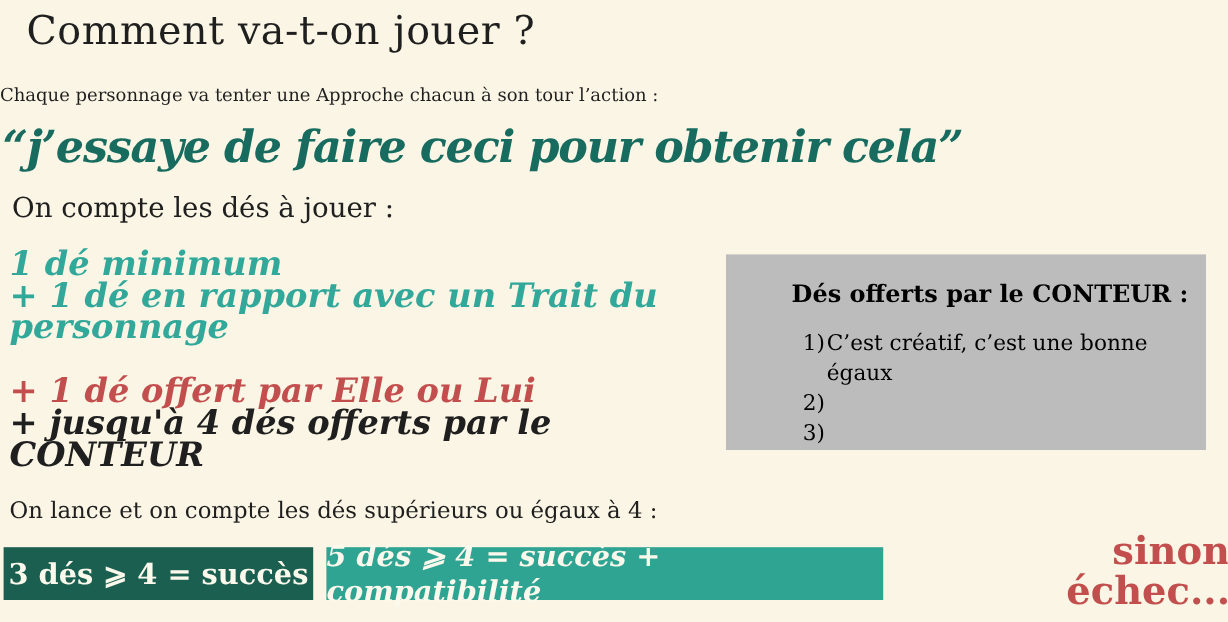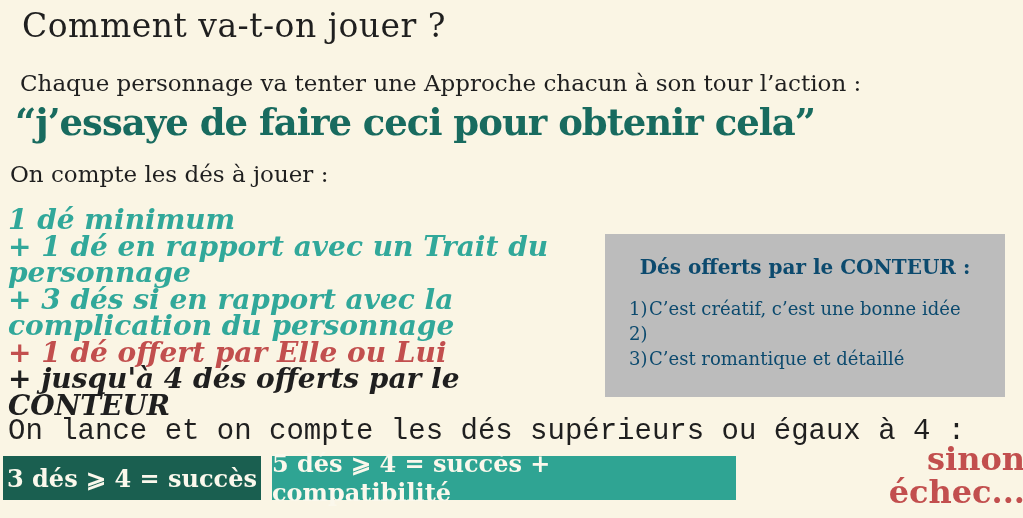--- a/index.html
+++ b/index.html
@@ -11,79 +11,78 @@
   html,body{width:1023px;height:518px;}
   body{
     position:relative;
     background:var(--background);
     font-family:"DejaVu Serif","Liberation Serif",serif;
     color:var(--ink);
     overflow:hidden;
   }
   .abs{position:absolute;}
   .slide-title{left:22px;top:6px;font-size:33px;font-weight:400;letter-spacing:.5px;}
-  .intro{left:20px;top:70px;font-size:23px;}
-  .quote{left:15px;top:100px;font-size:37px;font-weight:700;color:var(--teal-dark);letter-spacing:-1px;}
+  .intro{left:0;top:70px;font-size:15px;}
+  .quote{left:2px;top:100px;font-size:37px;font-weight:700;font-style:italic;color:var(--teal-dark);letter-spacing:-1px;}
   .count-label{left:10px;top:161px;font-size:23px;}
   .dice-list{left:8px;top:207px;width:585px;font-size:28px;font-weight:700;line-height:26.5px;font-style:italic;}
   .c-teal{color:var(--teal);}
   .c-red{color:var(--red);}
   .c-ink{color:var(--ink);}
   .gift-box{
-    left:605px;top:234px;width:400px;height:163px;
-    background:var(--gray-box);color:#0c4a6e;
+    left:605px;top:212px;width:400px;height:163px;
+    background:var(--gray-box);color:#000000;padding-left:40px;
   }
   .gift-box-title{margin-top:21px;text-align:center;font-size:20px;font-weight:700;}
   .gift-list{margin-top:17px;font-size:18px;line-height:25px;}
   .gift-item{display:flex;}
   .gift-num{width:44px;padding-left:24px;flex:none;}
-  .roll-label{left:8px;top:415px;font-size:29px;font-family:Liberation Mono, monospace;}
+  .roll-label{left:8px;top:415px;font-size:19px;}
   .badge{
     top:456px;height:44px;display:flex;align-items:center;justify-content:center;
     color:var(--box-text);font-size:24px;font-weight:700;
   }
   .badge-success{left:3px;width:258px;background:var(--box-dark);}
-  .badge-compat{left:272px;width:464px;background:var(--box-teal);}
+  .badge-compat{left:272px;width:464px;background:var(--box-teal);font-style:italic;}
   .fail-note{
     left:810px;top:443px;width:215px;text-align:right;
     color:var(--red);font-size:32px;font-weight:700;line-height:33px;
   }
 </style>
 </head>
 <body>
 
 <h1 class="abs slide-title">Comment va-t-on jouer ?</h1>
 
 <p class="abs intro">Chaque personnage va tenter une Approche chacun à son tour l’action :</p>
 
 <p class="abs quote">“j’essaye de faire ceci pour obtenir cela”</p>
 
 <p class="abs count-label">On compte les dés à jouer :</p>
 
 <div class="abs dice-list">
   <span class="c-teal">1 dé minimum</span><br>
   <span class="c-teal">+ 1 dé en rapport avec un Trait du personnage</span><br>
-  <span class="c-teal">+ 3 dés si en rapport avec la complication du personnage</span><br>
+  <br>
   <span class="c-red">+ 1 dé offert par Elle ou Lui</span><br>
   <span class="c-ink">+ jusqu'à 4 dés offerts par le CONTEUR</span>
 </div>
 
 <div class="abs gift-box">
   <div class="gift-box-title">Dés offerts par le CONTEUR :</div>
   <div class="gift-list">
     <div class="gift-item">
       <span class="gift-num">1)</span>
-      <span>C’est créatif, c’est une bonne idée</span>
+      <span>C’est créatif, c’est une bonne égaux</span>
     </div>
     <div class="gift-item">
       <span class="gift-num">2)</span>
     </div>
     <div class="gift-item">
       <span class="gift-num">3)</span>
-      <span>C’est romantique et détaillé</span>
     </div>
   </div>
 </div>
 
 <p class="abs roll-label">On lance et on compte les dés supérieurs ou égaux à 4 :</p>
 
 <div class="abs badge badge-success">3 dés ⩾ 4 = succès</div>
 
 <div class="abs badge badge-compat">5 dés ⩾ 4 = succès + compatibilité</div>
 

